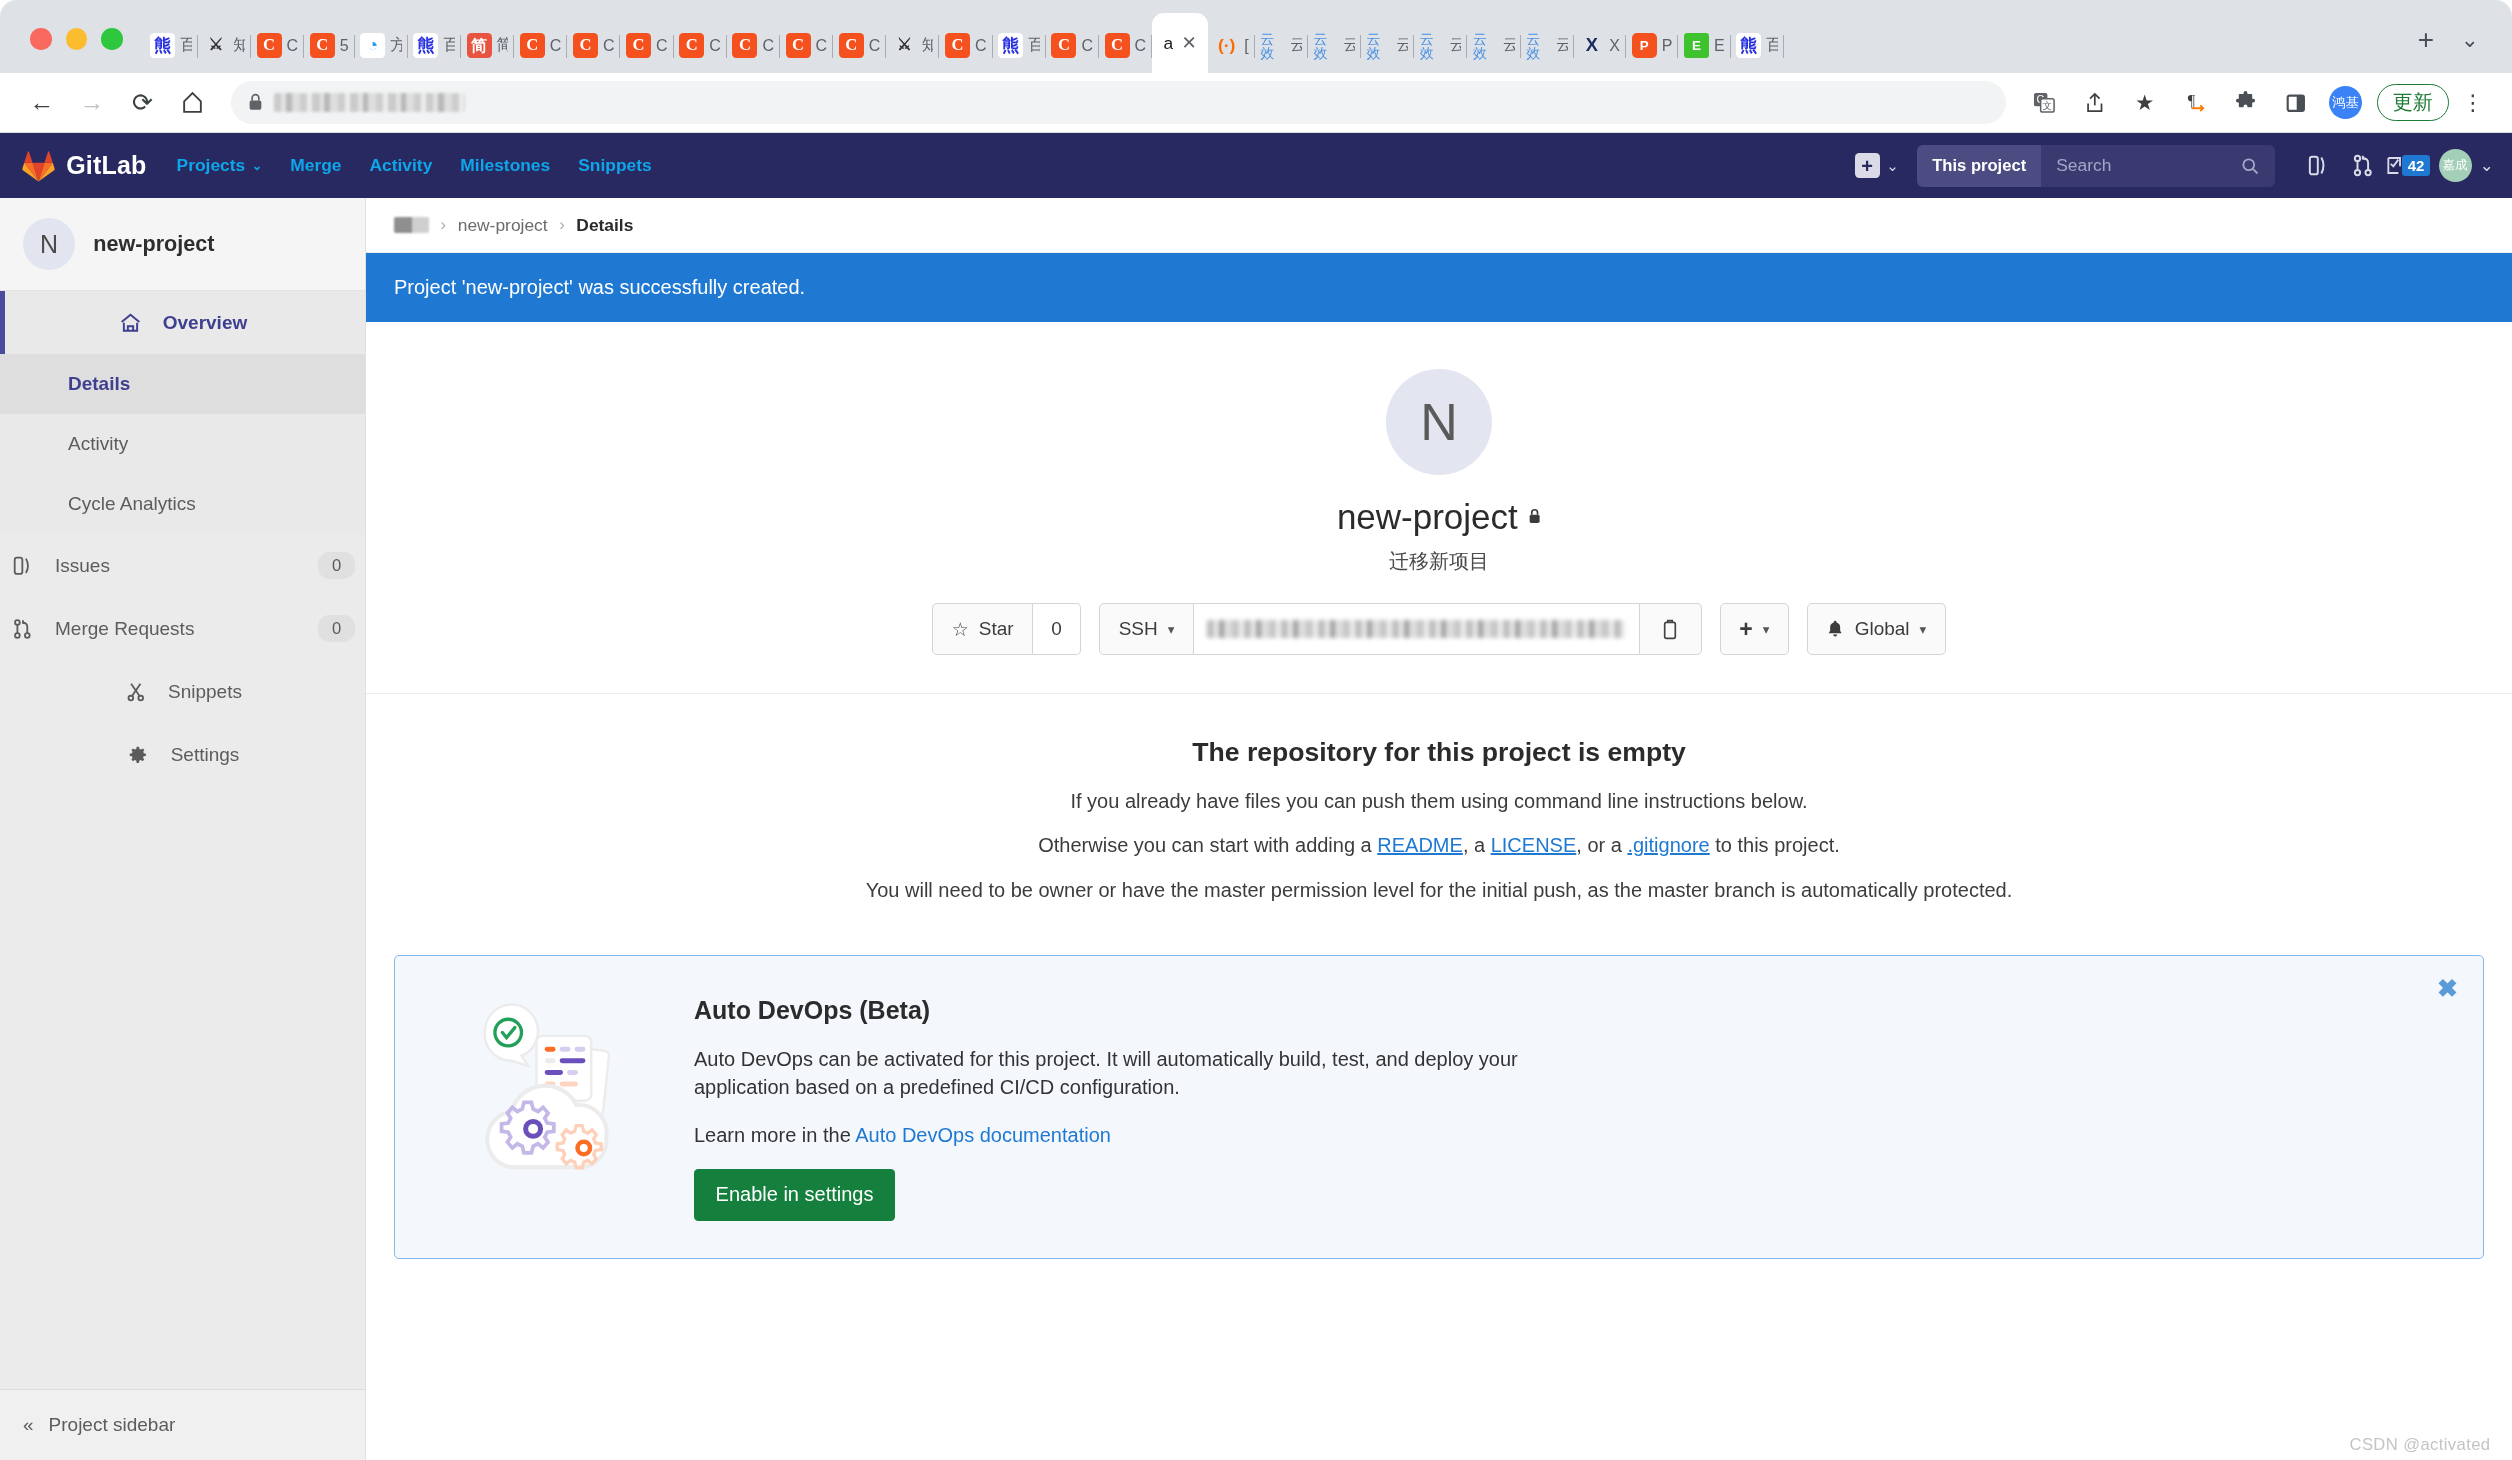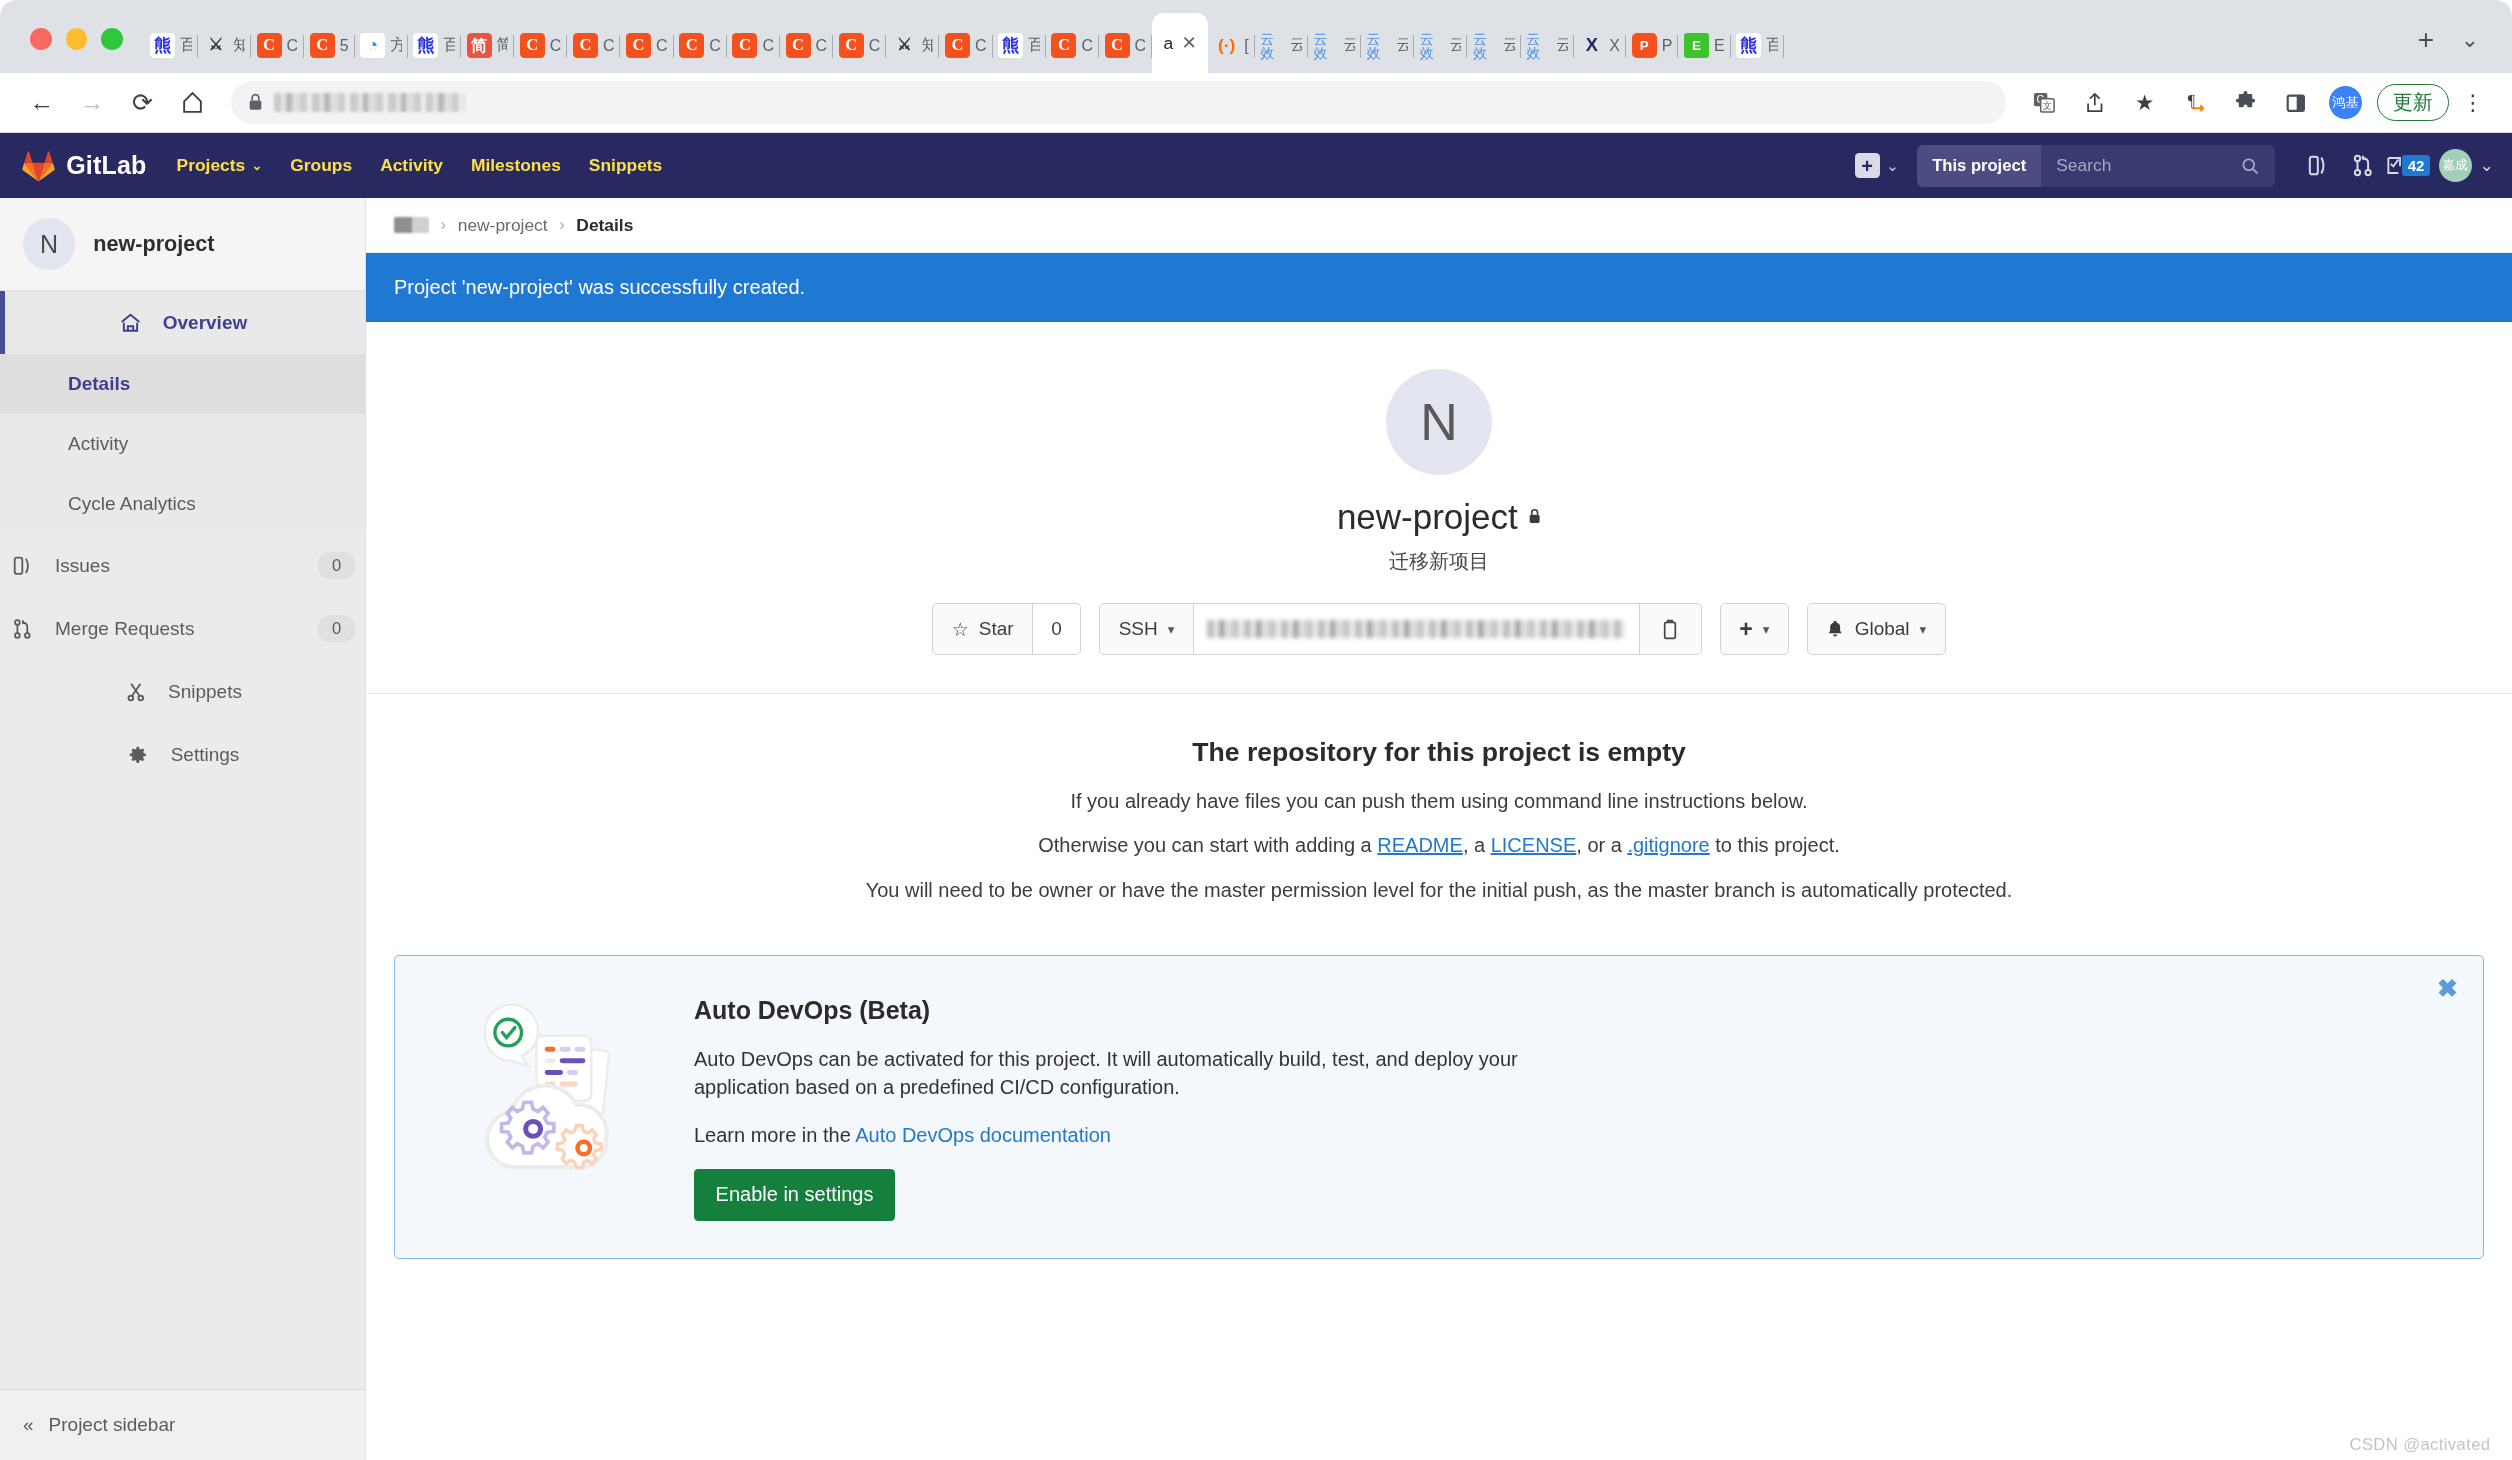--- a/index.html
+++ b/index.html
@@ -93,21 +93,21 @@
   .kebab { font-size: 21.6px; color: #3c4043; padding: 0 10px; letter-spacing: 0; }
 
   
   .gl-navbar {
     height: 65px; background: #292961; display: flex; align-items: center;
     padding: 0 18.3px 0 21.6px; flex: 0 0 65px; color: #fff;
   }
   .gl-logo { display: flex; align-items: center; gap: 11.6px; margin-right: 30px; }
   .gl-logo-text { font-size: 25px; font-weight: 600; letter-spacing: 0.2px; }
   .gl-menu { display: flex; align-items: center; gap: 28px; }
-  .gl-menu-item { font-size: 17.4px; color: #fde047; font-weight: 600; display: flex; align-items: center; gap: 6.6px; }
+  .gl-menu-item { font-size: 17.4px; color: #0ea5e9; font-weight: 600; display: flex; align-items: center; gap: 6.6px; }
   .gl-spacer { flex: 1; }
   .gl-plus {
     display: flex; align-items: center; gap: 6.6px; margin-right: 18.3px; color: #dbdbe8; font-size: 15px;
   }
   .plus-square {
     width: 25px; height: 25px; border-radius: 4.2px; background: #dbdbe8; color: #292961;
     display: flex; align-items: center; justify-content: center; font-size: 20px; font-weight: 700; line-height: 1;
   }
   .gl-search { display: flex; height: 42px; border-radius: 5.8px; overflow: hidden; margin-right: 20px; }
   .gl-search-scope {
@@ -465,21 +465,21 @@
         <path d="M33.6 13.5 H24.5 L28.4 1.4 a.7.7 0 0 1 1.3 0 Z" fill="#e24329"></path>
       </svg>
       <span class="gl-logo-text">GitLab</span>
     </div>
     <div class="gl-menu" id="gl-menu">
         <div class="gl-menu-item">
           <span>Projects</span>
           <span style="font-size: 12.5px;">⌄</span>
         </div>
         <div class="gl-menu-item">
-          <span>Groups</span>
+          <span>Merge</span>
         </div>
         <div class="gl-menu-item">
           <span>Activity</span>
         </div>
         <div class="gl-menu-item">
           <span>Milestones</span>
         </div>
         <div class="gl-menu-item">
           <span>Snippets</span>
         </div>

